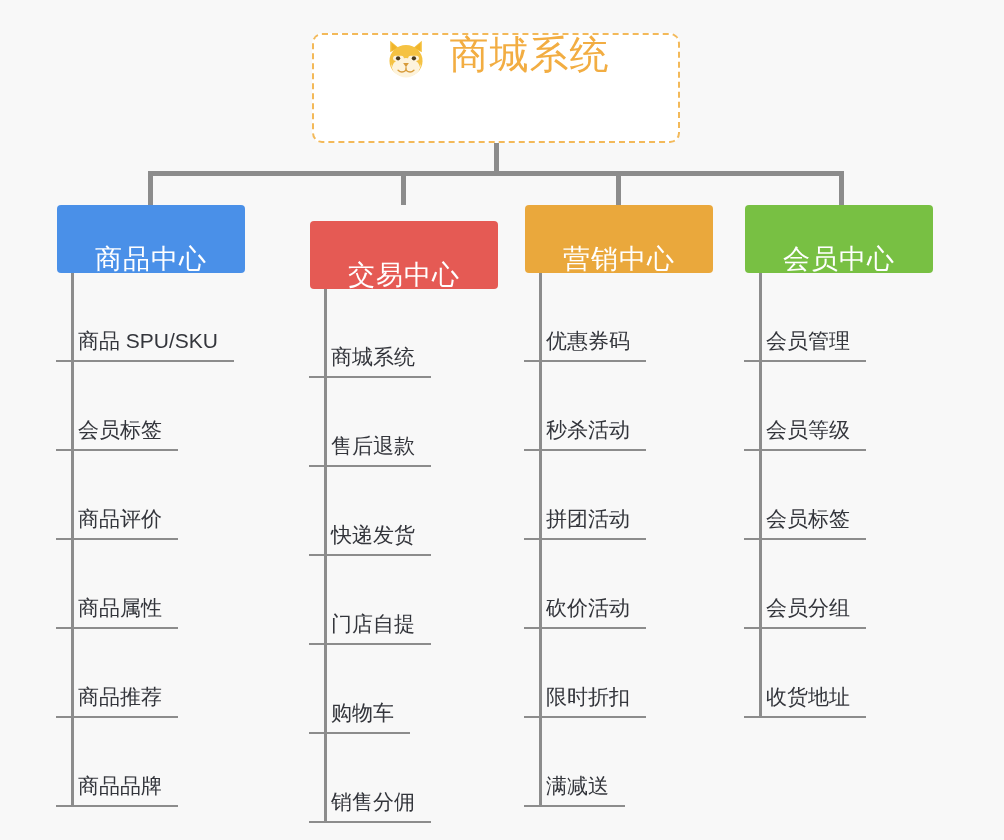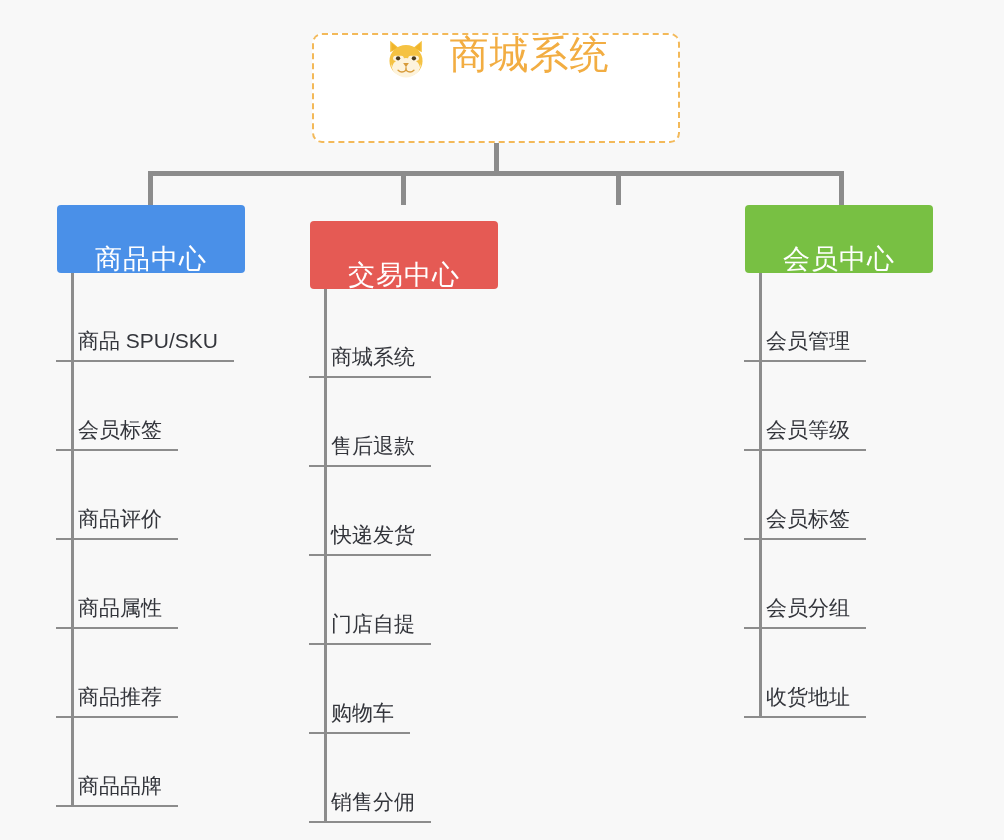--- a/index.html
+++ b/index.html
@@ -201,20 +201,45 @@
         </div>
       <div class="leaf-item">
           <span class="leaf-label">购物车</span>
         </div>
       <div class="leaf-item">
           <span class="leaf-label">销售分佣</span>
         </div>
     </div>
   </div>
 
+  <div class="col" style="left:525px">
+    <div class="cat-box" style="background: rgb(234, 168, 60);">
+      <span class="cat-label">营销中心</span>
+    </div>
+    <div class="leaf-list">
+      <div class="leaf-item">
+          <span class="leaf-label">优惠券码</span>
+        </div>
+      <div class="leaf-item">
+          <span class="leaf-label">秒杀活动</span>
+        </div>
+      <div class="leaf-item">
+          <span class="leaf-label">拼团活动</span>
+        </div>
+      <div class="leaf-item">
+          <span class="leaf-label">砍价活动</span>
+        </div>
+      <div class="leaf-item">
+          <span class="leaf-label">限时折扣</span>
+        </div>
+      <div class="leaf-item">
+          <span class="leaf-label">满减送</span>
+        </div>
+    </div>
+  </div>
 
   <div class="col" style="left:745px">
     <div class="cat-box" style="background: rgb(120, 192, 67);">
       <span class="cat-label">会员中心</span>
     </div>
     <div class="leaf-list">
       <div class="leaf-item">
           <span class="leaf-label">会员管理</span>
         </div>
       <div class="leaf-item">

